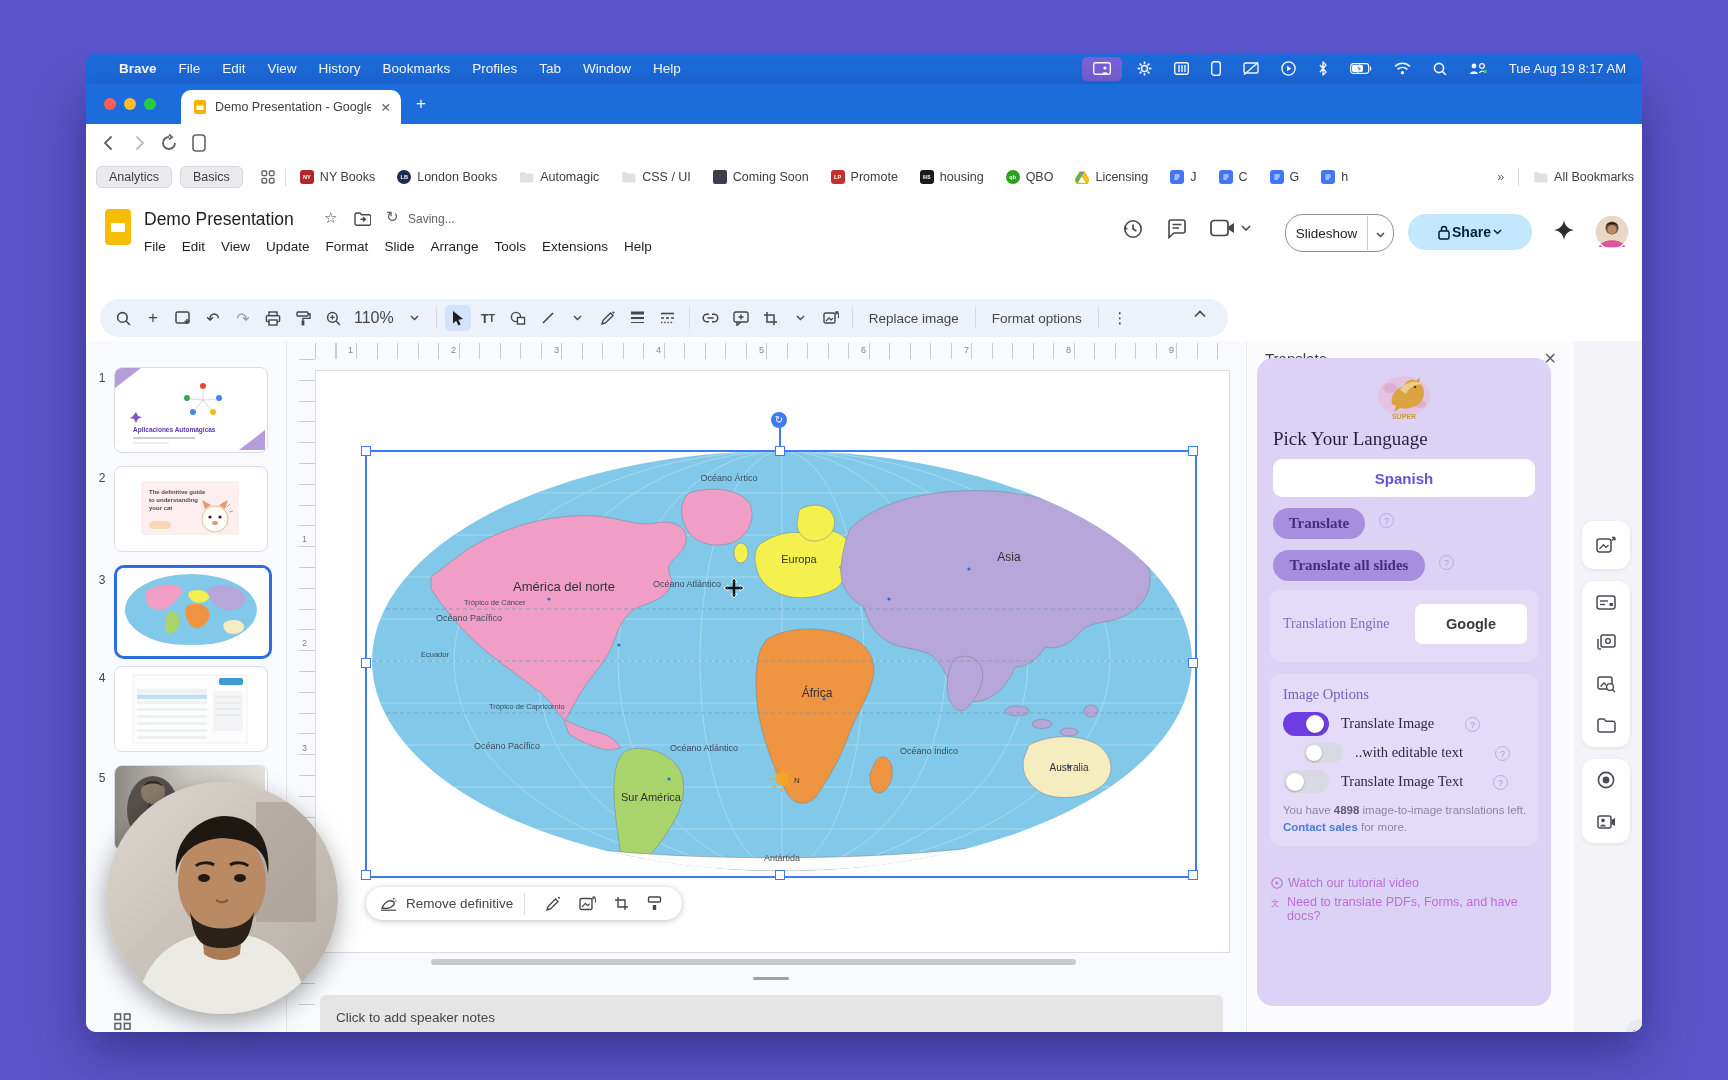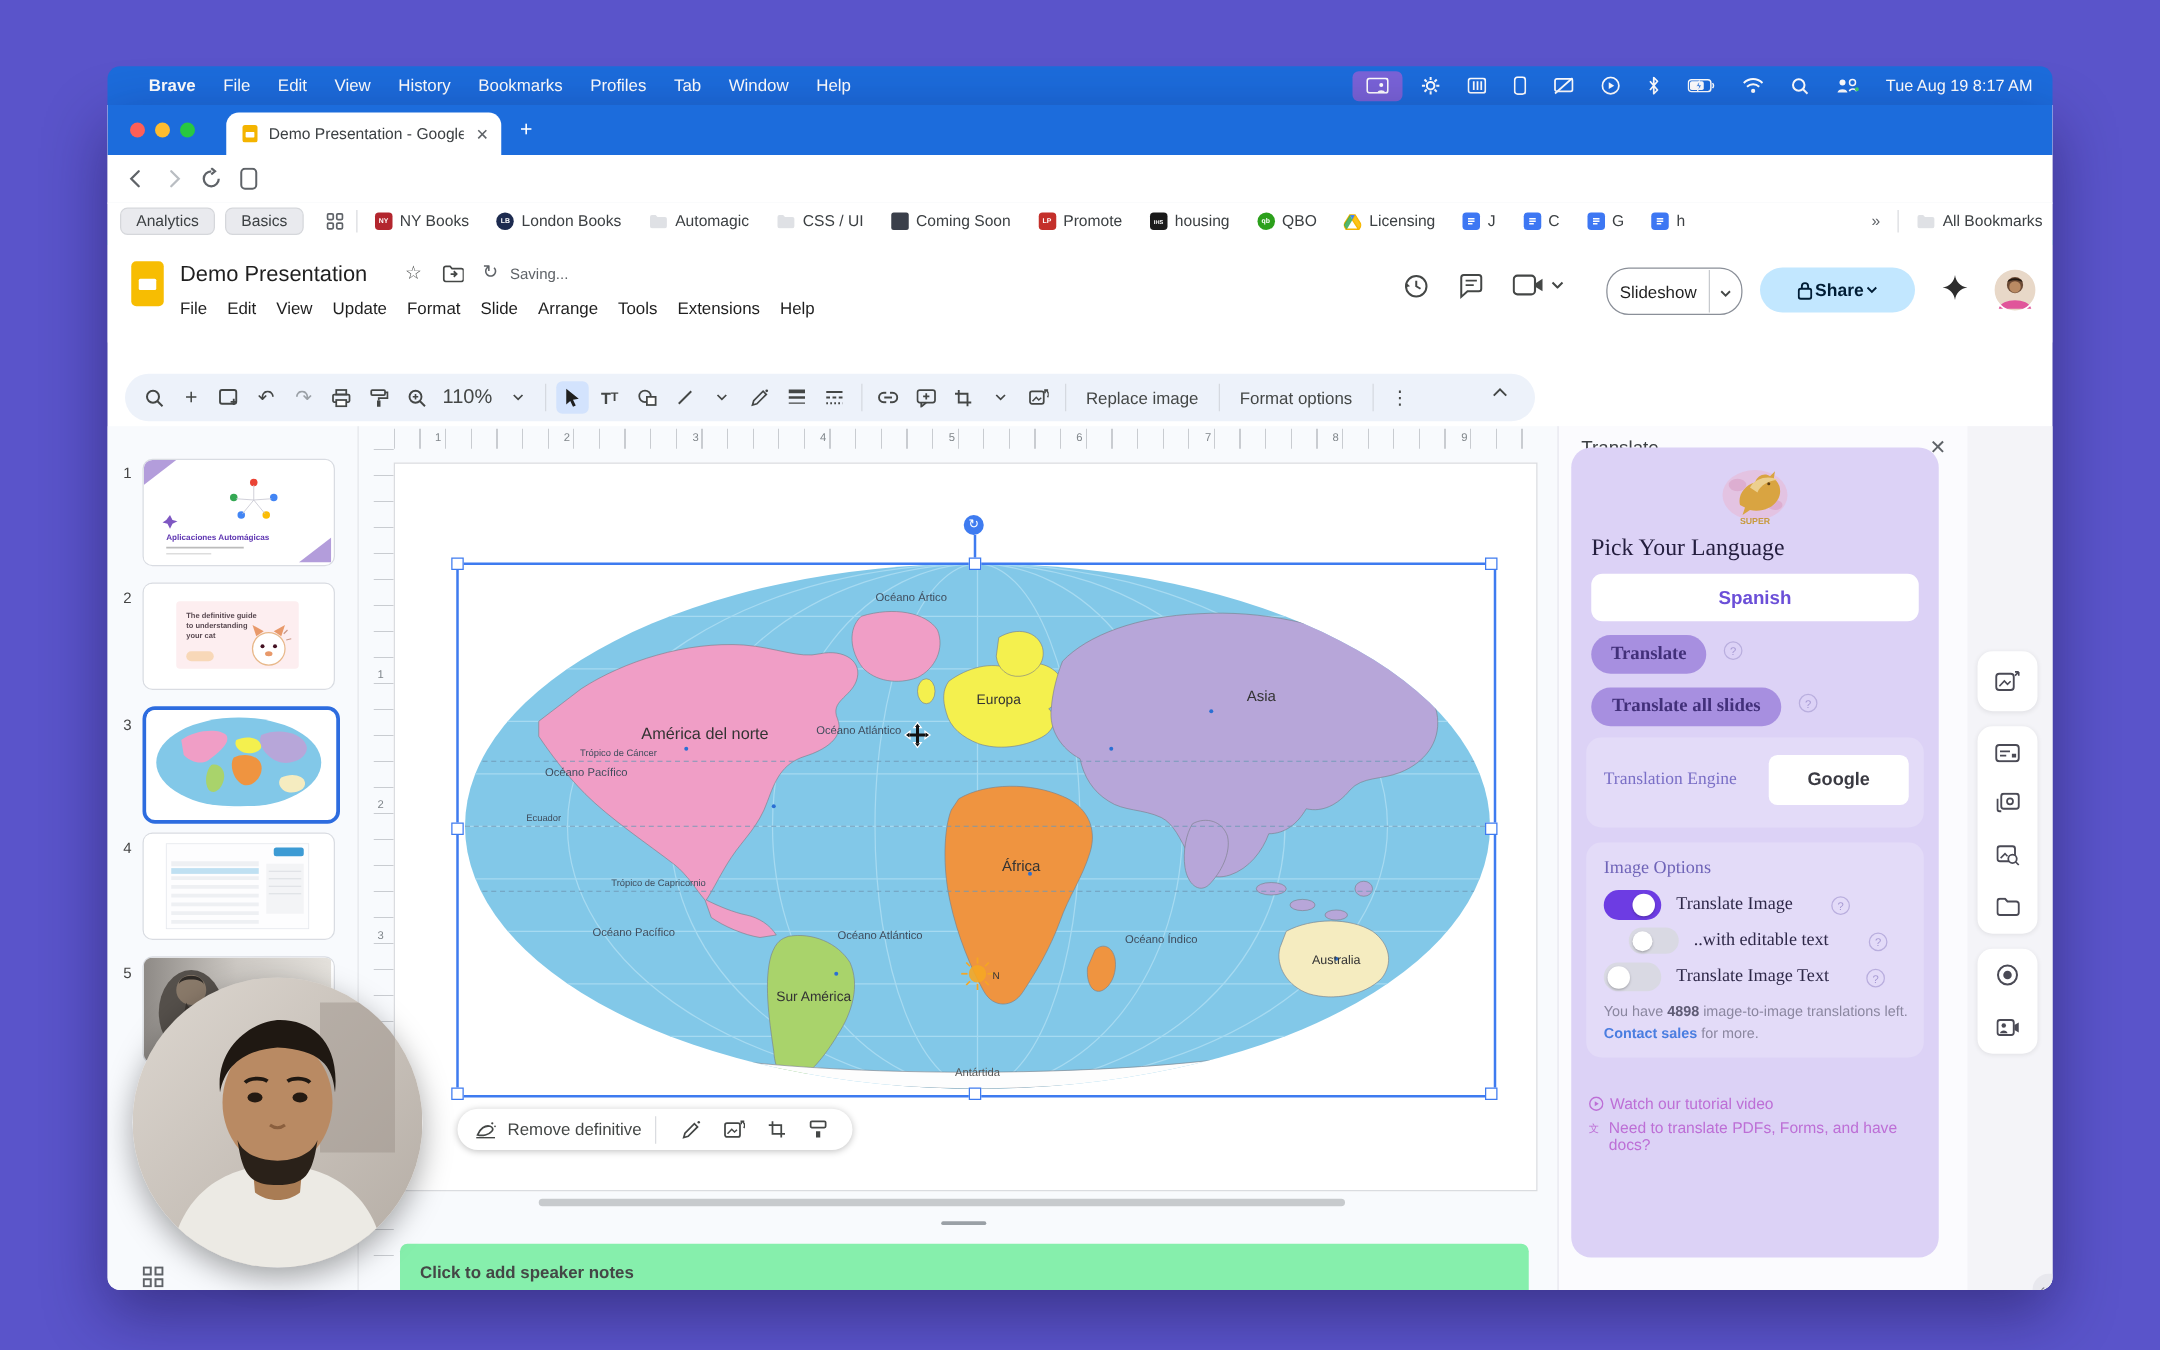--- a/index.html
+++ b/index.html
@@ -34,21 +34,21 @@
   .thumb{left:28px;width:152px;height:84px;background:#fff;border:1px solid #d9dce2;border-radius:8px;overflow:hidden;}
   .tnum{left:8px;width:16px;font-size:12px;color:#444;text-align:center;}
   #canvas{left:200px;top:0;width:959px;height:691px;border-left:1px solid #e3e6ea;border-right:1px solid #e6e6ee;}
   #hruler{left:28px;top:2px;width:920px;height:16px;background:
     repeating-linear-gradient(to right,#c9ccd1 0 1px,transparent 1px 20.5px);font-size:9px;color:#80868b;}
   #vruler{left:12px;top:18px;width:16px;height:660px;background:
     repeating-linear-gradient(to bottom,#c9ccd1 0 1px,transparent 1px 20.8px);font-size:9px;color:#80868b;}
   #page{left:28px;top:29px;width:913px;height:581px;background:#fff;border:1px solid #dadce0;}
   .handle{width:8px;height:8px;background:#fff;border:1.5px solid #3e7bf0;position:absolute;}
   #seltb{left:79px;top:546px;width:316px;height:33px;background:#fff;border-radius:17px;box-shadow:0 1px 6px rgba(0,0,0,.25);font-size:13.5px;color:#444746;}
-  #notesbar{left:234px;top:654px;width:903px;height:44px;background:#86efac;border-radius:6px;font-size:13.5px;color:#444746;display:flex;align-items:center;padding-left:16px;box-sizing:border-box;font-weight:bold;}
+  #notesbar{left:234px;top:654px;width:903px;height:44px;background:#e5e5e5;border-radius:6px;font-size:13.5px;color:#444746;display:flex;align-items:center;padding-left:16px;box-sizing:border-box;}
   
   #panel{left:1160px;top:0;width:328px;height:691px;background:#fbfbfe;}
   #tcard{left:10px;top:17px;width:294px;height:648px;background:#dcd2f6;border-radius:16px;}
   .serif{font-family:"Liberation Serif",serif;}
   .pill{background:#a78fe0;color:#42307a;border-radius:17px;display:inline-flex;align-items:center;justify-content:center;font-weight:bold;}
   .qmark{width:13px;height:13px;border-radius:50%;border:1px solid #b9aede;color:#a79ad4;font-size:9px;display:inline-flex;align-items:center;justify-content:center;}
   .tgl{border-radius:12px;position:absolute;}
   .knob{position:absolute;background:#fff;border-radius:50%;box-shadow:0 1px 2px rgba(0,0,0,.25);}
   #strip{left:1488px;top:0;width:68px;height:691px;background:#f4f4f8;}
   .stripcard{left:8px;width:48px;background:#fff;border-radius:12px;box-shadow:0 1px 4px rgba(0,0,0,.08);display:flex;flex-direction:column;align-items:center;}

